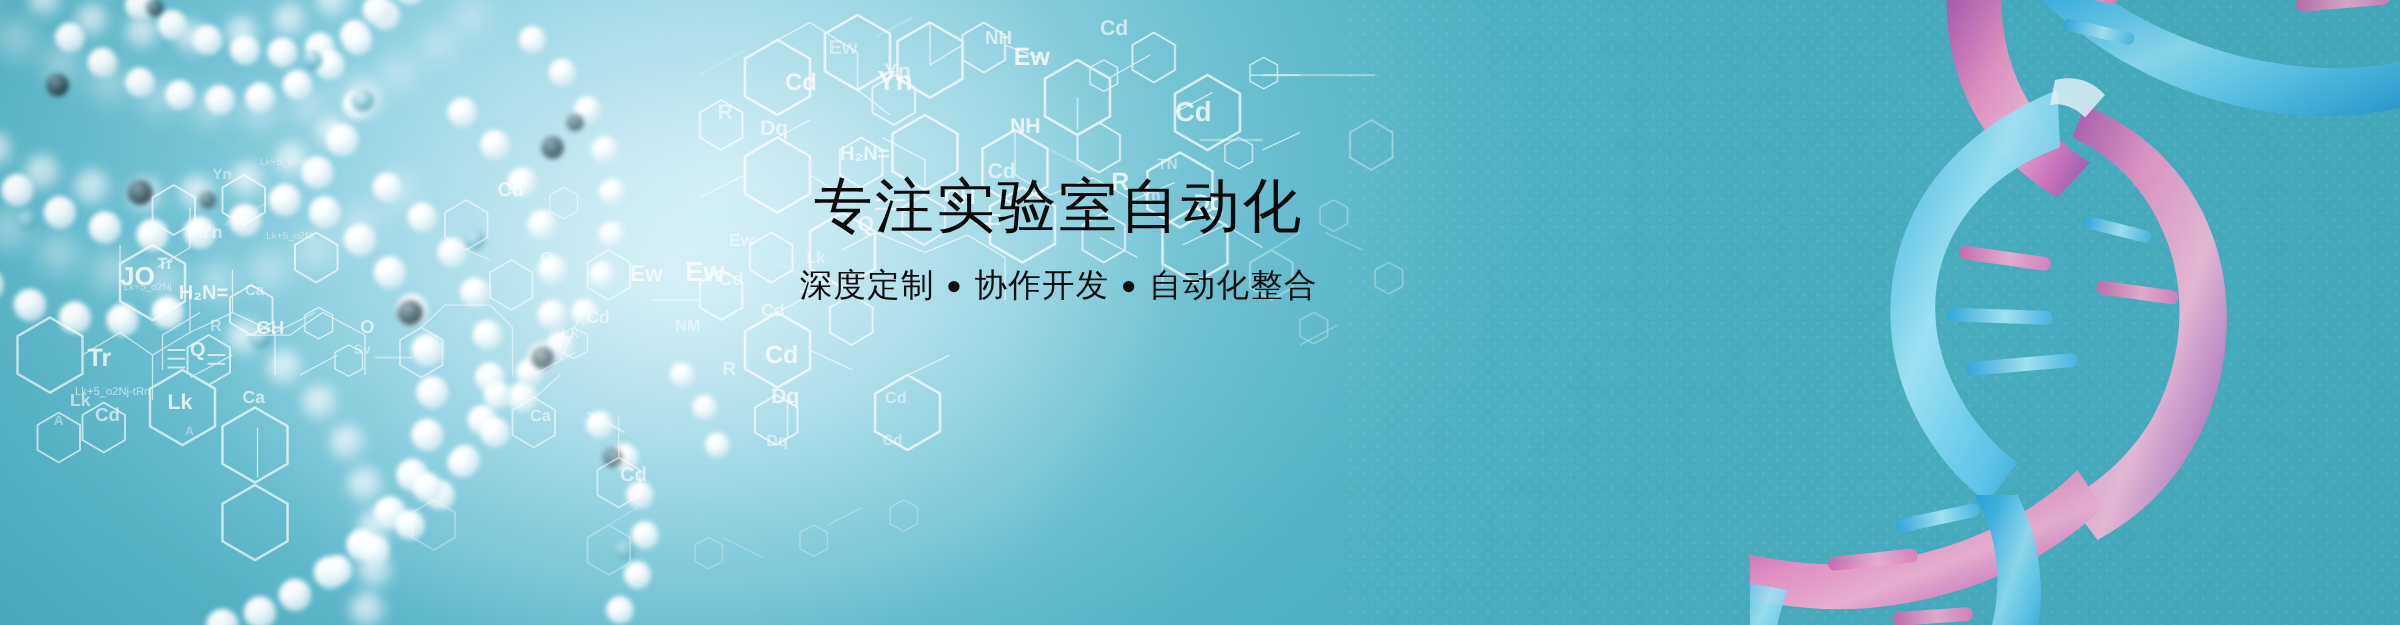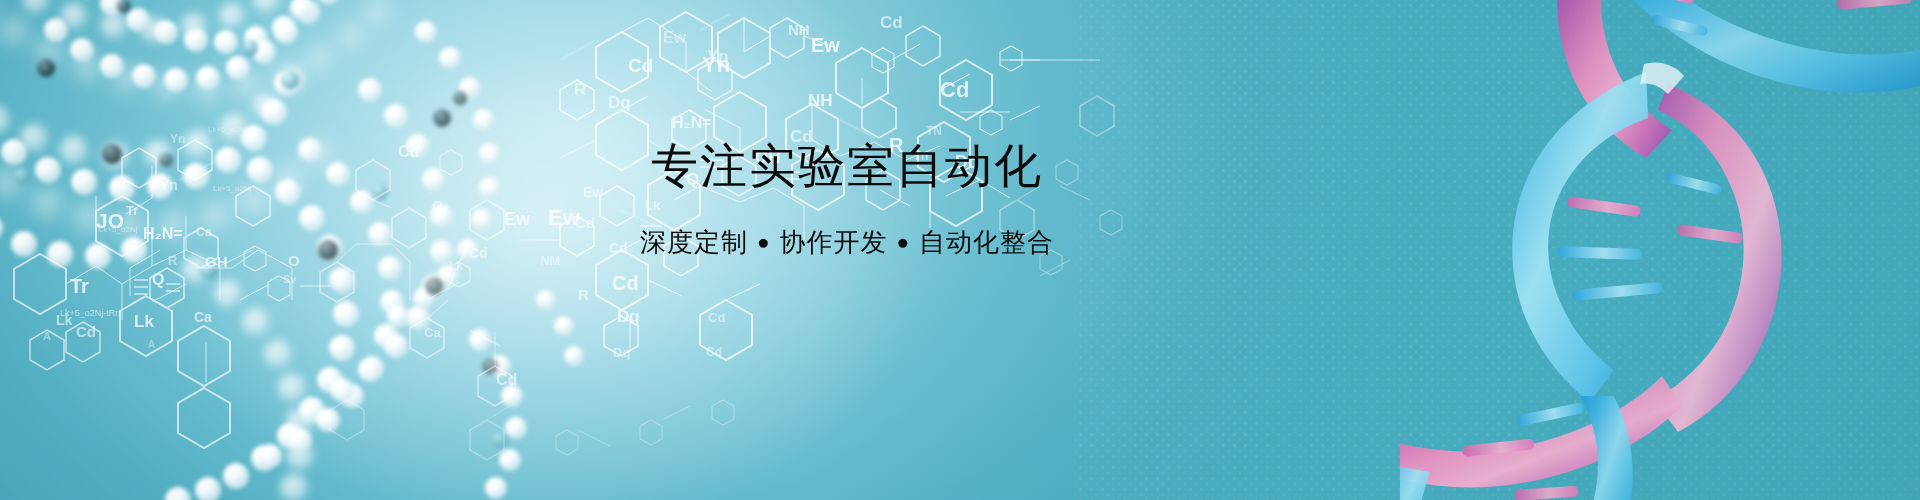--- a/index.html
+++ b/index.html
@@ -77,28 +77,28 @@
   .headline {
     font-size: 47px;
     line-height: 1.12;
     font-weight: 400;
     color: #0a0a0a;
     letter-spacing: 2px;
     white-space: nowrap;
     font-family: "DejaVu Sans", "Liberation Sans", sans-serif;
   }
   .subline {
-    margin-top: 36px;
+    margin-top: 20px;
     font-size: 26px;
     line-height: 1.2;
     font-weight: 400;
     color: #0d0d0d;
     letter-spacing: 1px;
     white-space: nowrap;
-    font-family: Liberation Mono, monospace;
+    font-family: Liberation Serif, serif;
   }
   .sub-sep {
     display: inline-block;
     padding: 0 9px;
     font-size: 21px;
     vertical-align: 2px;
   }
 </style>
 </head>
 <body>

